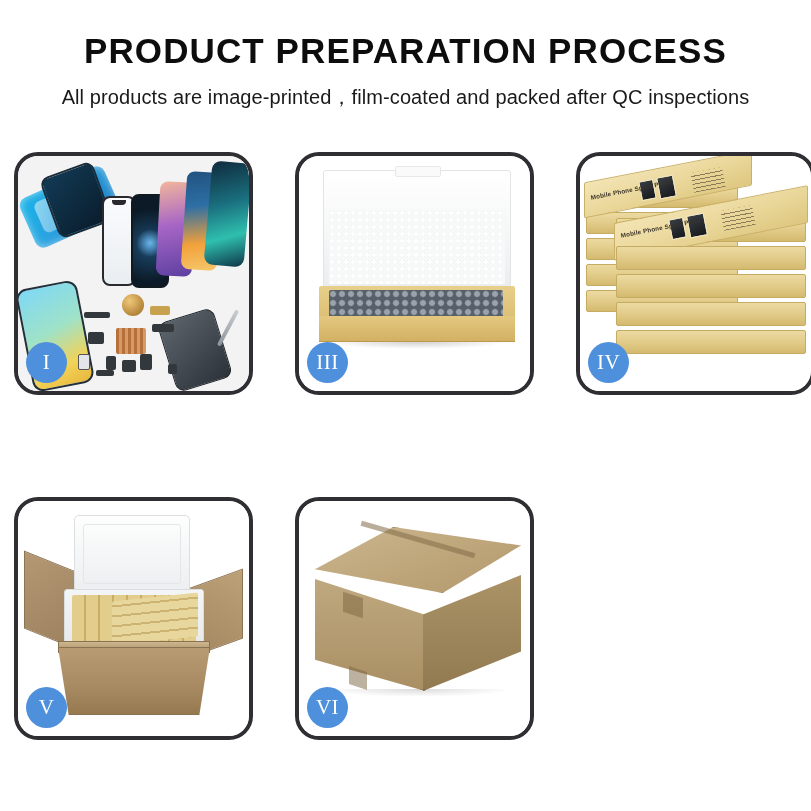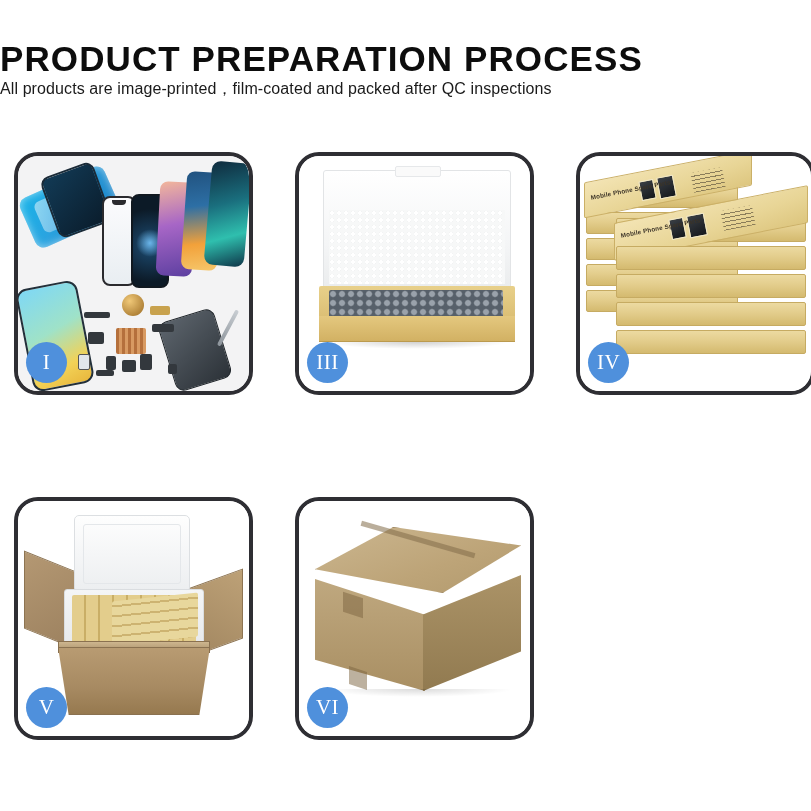--- a/index.html
+++ b/index.html
@@ -6,31 +6,32 @@
   * { box-sizing: border-box; margin: 0; padding: 0; }
   html, body {
     width: 811px; height: 811px;
     background: #ffffff;
     font-family: "Liberation Sans", sans-serif;
     overflow: hidden;
   }
   .page { position: relative; width: 811px; height: 811px; background: #fff; }
 
   
-  .header { padding-top: 40px; text-align: left; }
+  .header { padding-top: 32px; text-align: center; }
   .title {
     font-size: 35px;
     font-weight: 700;
     letter-spacing: 1.1px;
     color: #0d0d0d;
     line-height: 1.1;
     font-family: "Liberation Sans", sans-serif;
   }
   .subtitle {
-    font-size: 16px;
+    margin-top: 13px;
+    font-size: 20px;
     color: #1a1a1a;
     letter-spacing: 0.1px;
   }
 
   
   .grid {
     position: absolute;
     top: 152px; left: 14px;
     width: 786px;
     display: grid;

